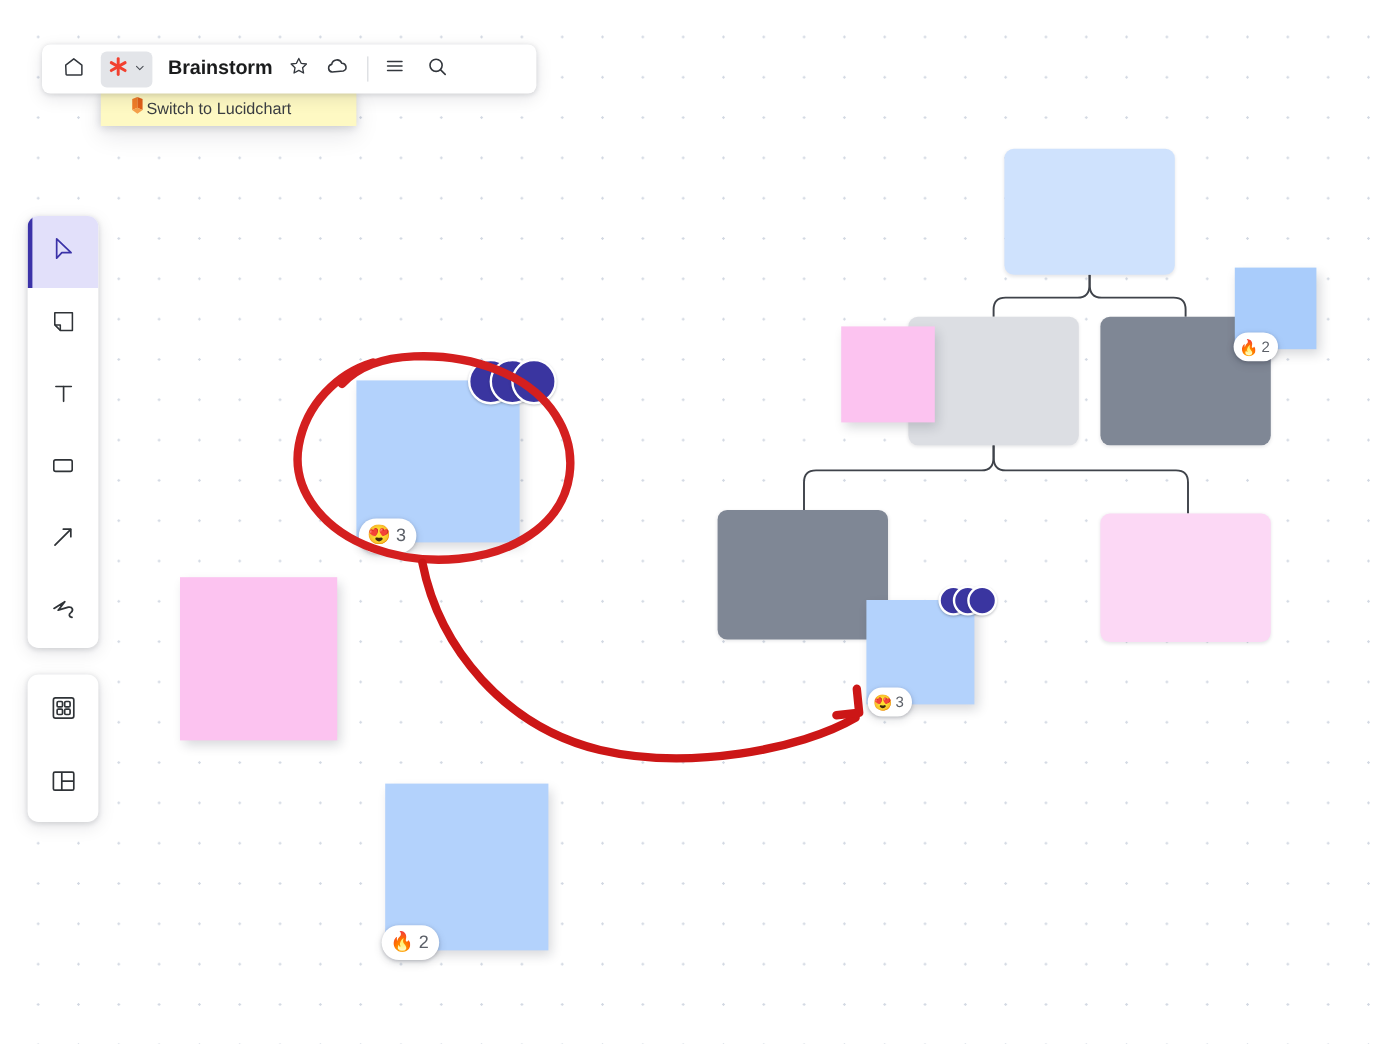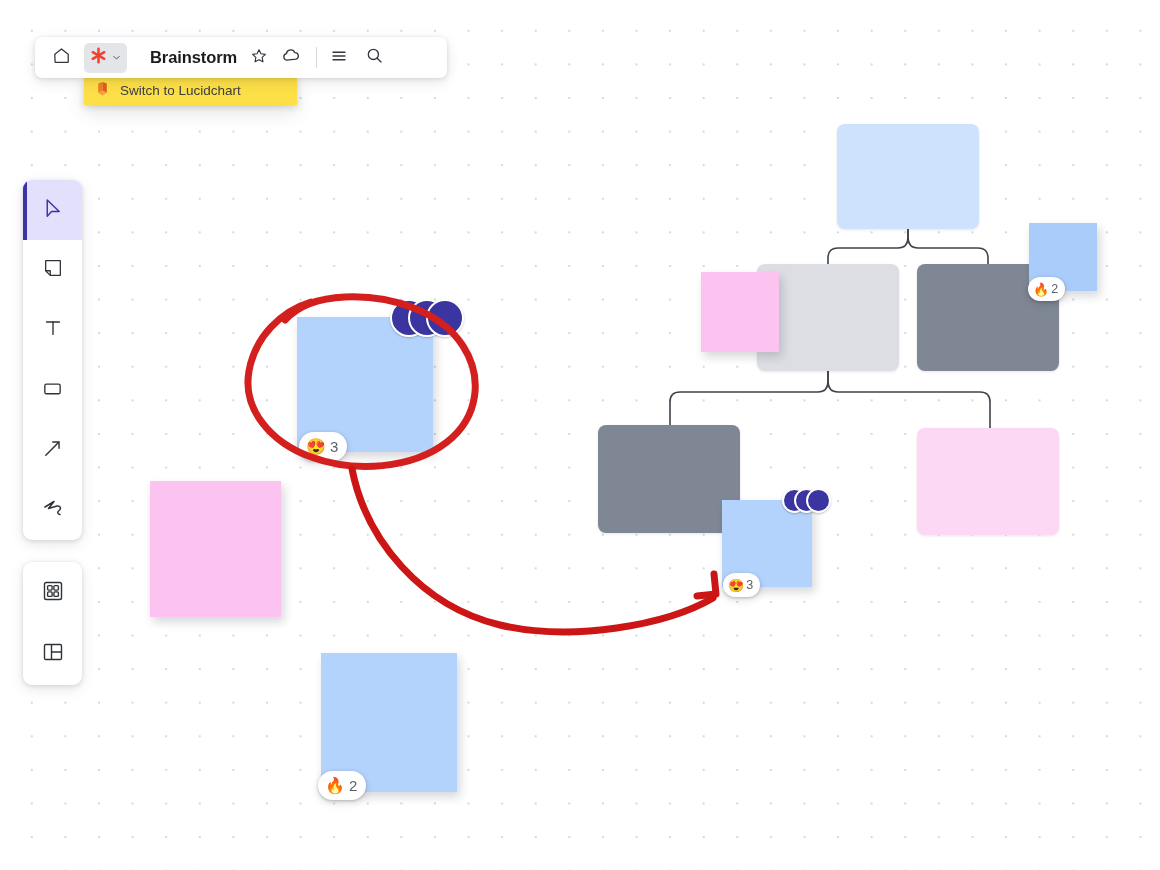--- a/index.html
+++ b/index.html
@@ -38,41 +38,41 @@
     color: #33373d;
     cursor: pointer;
   }
   .tb-home { width: 32px; margin-left: 4px; }
   .tb-logo {
     width: 43px; gap: 3px; margin-left: 7px;
     background: #e3e5e9;
   }
   #doc-title {
     font-size: 16.5px; font-weight: bold; color: #1b1c1d;
-    margin-left: 23px; margin-right: 9px;
+    margin-left: 13px; margin-right: 9px;
     letter-spacing: -.1px;
     white-space: nowrap;
   }
   .tb-star { width: 26px; }
   .tb-cloud { width: 30px; margin-left: 4px; }
   .tb-sep {
     width: 1px; height: 21px; background: #d8dade;
     margin: 0 9px 0 10px;
   }
   .tb-menu { width: 26px; }
   .tb-search { width: 28px; margin-left: 8px; }
 
   
   #switch-menu {
     position: absolute; left: 84px; top: 76px;
     width: 213px; height: 29px;
-    background: #fde047;
+    background: #fef9c3;
     box-shadow: 0 2px 7px rgba(16,24,40,.17), 0 8px 20px rgba(16,24,40,.10);
     display: flex; align-items: center;
-    padding-left: 11px; gap: 10px;
+    padding-left: 23px; 
     z-index: 39;
     cursor: pointer;
   }
   #switch-menu .mi-label {
     font-size: 13.5px; color: #3a3d42;
   }
 
   
   #tool-rail {
     position: absolute; left: 23px; top: 180px;

